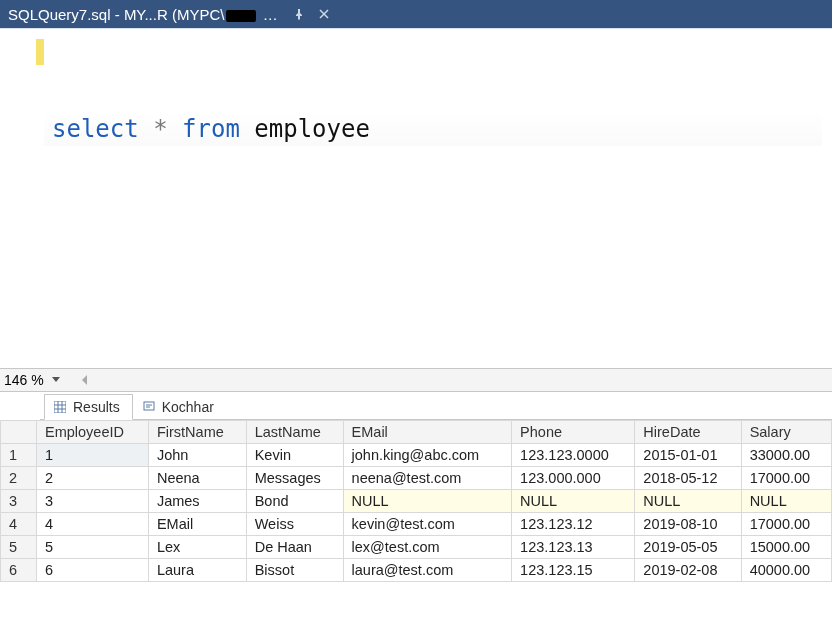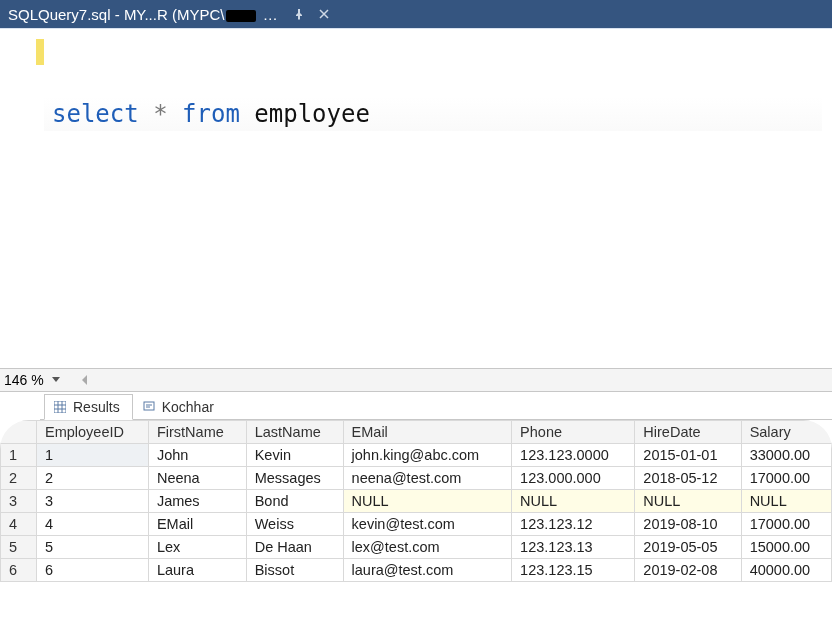--- a/index.html
+++ b/index.html
@@ -81,20 +81,21 @@
       padding: 8px 10px 8px 0;
       font-family: Consolas, monospace;
       font-size: 24px;
       line-height: 30px;
       color: #222;
       white-space: pre;
     }
     .code-line {
       background: linear-gradient(#ffffff, #fafafa);
       padding: 2px 8px;
+      margin-top: 15px;
     }
     .kw { color: #1f5eb8; }
     .star { color: #7a7a7a; }
     .ident { color: #111; }
     
     .zoom-bar {
       height: 24px;
       border-top: 1px solid #c7c7c7;
       border-bottom: 1px solid #c7c7c7;
       background: #f4f4f4;
@@ -165,21 +166,20 @@
       display: inline-flex;
       align-items: center;
       justify-content: center;
       color: #5a7ba5;
     }
     
     .grid-wrap {
       flex: 1;
       overflow: auto;
       background: #fff;
-      border-radius: 29px;
     }
     table.grid {
       border-collapse: collapse;
       font-size: 14.5px;
       width: 100%;
     }
     table.grid th, table.grid td {
       border: 1px solid #d9d9d9;
       padding: 3px 8px;
       text-align: left;

